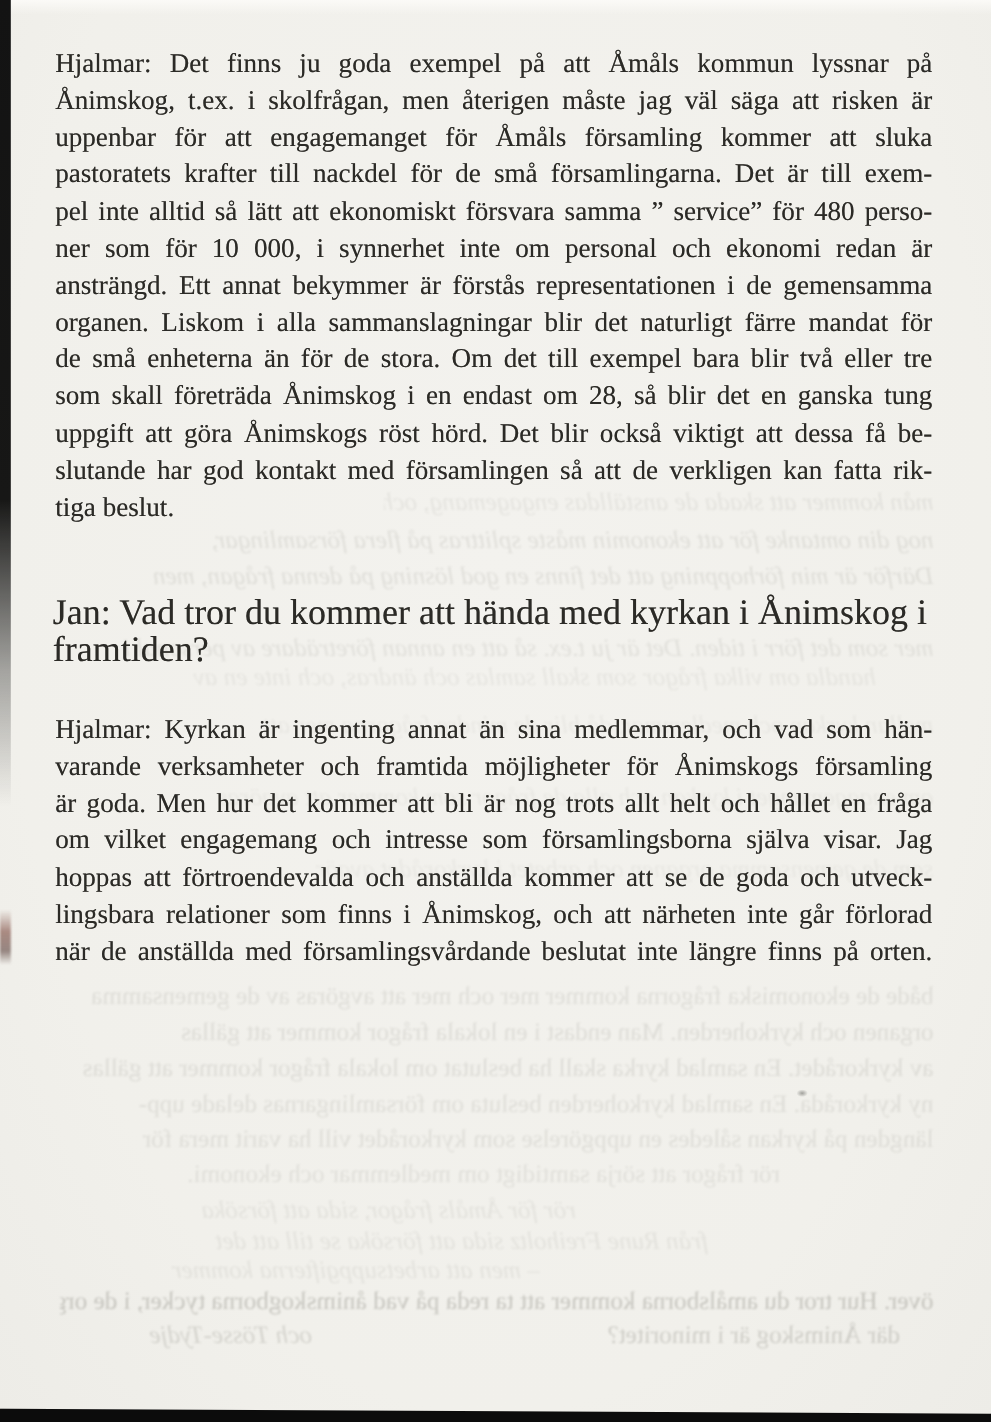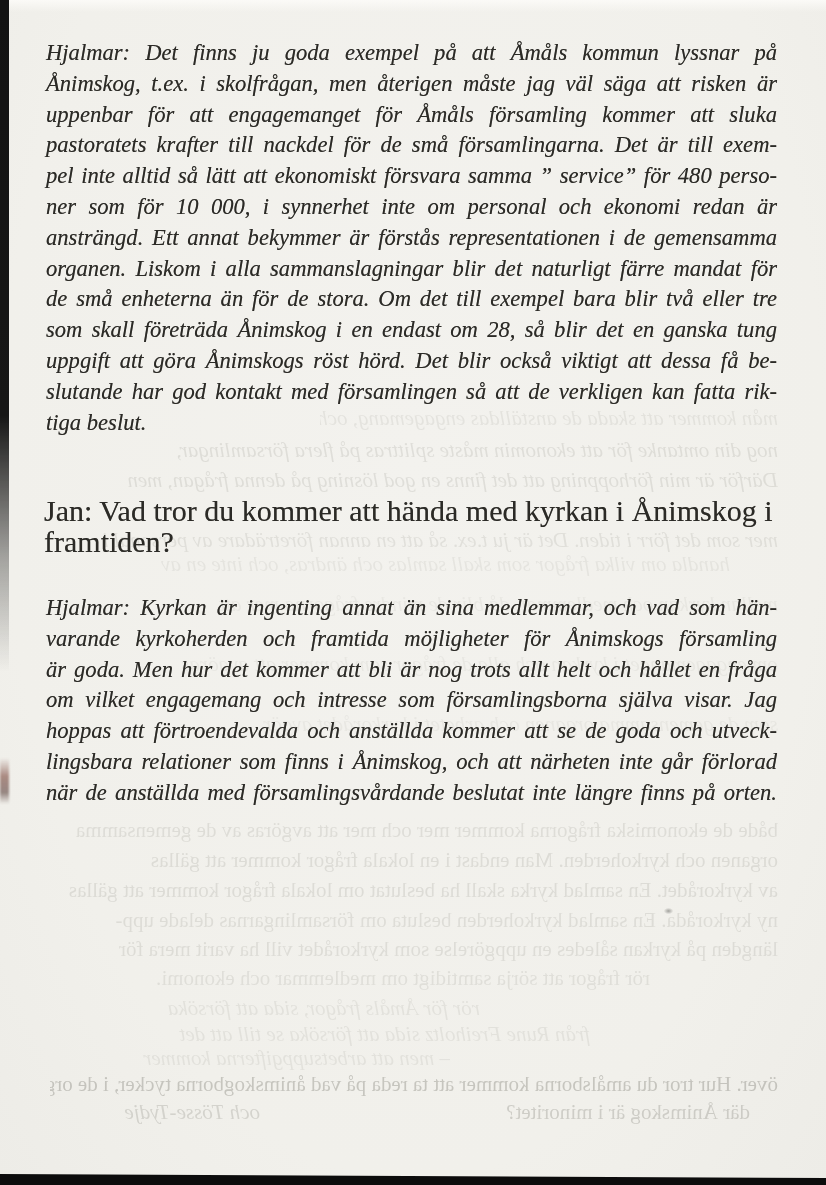--- a/index.html
+++ b/index.html
@@ -42,21 +42,21 @@
     position:absolute;left:664px;top:908px;width:9px;height:6px;
     background:radial-gradient(ellipse, rgba(95,95,90,0.55) 0%, rgba(95,95,90,0) 75%);
     filter:blur(0.5px);
   }
   
   .para{
     position:absolute;left:46px;width:731px;
     font-size:22.6px;line-height:30.8px;color:var(--ink);
     text-shadow:0 0 0.5px rgba(43,42,38,0.55);
   }
-  .italic{font-style:italic;}
+  .italic{}
   .tline{
     text-align:justify;
     text-align-last:justify;
     height:30.8px;overflow:visible;
   }
   .para-1 .tline:last-child{text-align-last:left;}
   .question{
     position:absolute;left:44px;width:740px;
     font-size:30px;line-height:30.8px;color:var(--ink);
     text-shadow:0 0 0.5px rgba(43,42,38,0.55);
@@ -113,21 +113,21 @@
       <div class="tline" style="">som skall företräda Ånimskog i en endast om 28, så blir det en ganska tung</div>
       <div class="tline" style="">uppgift att göra Ånimskogs röst hörd. Det blir också viktigt att dessa få be-</div>
       <div class="tline" style="">slutande har god kontakt med församlingen så att de verkligen kan fatta rik-</div>
       <div class="tline" style="">tiga beslut.</div>
     </div>
 
   <div class="question" style="top:496px;">Jan: Vad tror du kommer att hända med kyrkan i Ånimskog i framtiden?</div>
 
   <div class="para para-2 italic" style="top:561px;margin-top:32px;">
       <div class="tline" style="">Hjalmar: Kyrkan är ingenting annat än sina medlemmar, och vad som hän-</div>
-      <div class="tline" style="">varande kyrkoherden och framtida möjligheter för Ånimskogs församling</div>
+      <div class="tline" style="">varande verksamheter och framtida möjligheter för Ånimskogs församling</div>
       <div class="tline" style="">är goda. Men hur det kommer att bli är nog trots allt helt och hållet en fråga</div>
       <div class="tline" style="">om vilket engagemang och intresse som församlingsborna själva visar. Jag</div>
       <div class="tline" style="">hoppas att förtroendevalda och anställda kommer att se de goda och utveck-</div>
       <div class="tline" style="">lingsbara relationer som finns i Ånimskog, och att närheten inte går förlorad</div>
       <div class="tline" style="">när de anställda med församlingsvårdande beslutat inte längre finns på orten.</div>
     </div>
 
   <div class="ink-speck"></div>
   <div class="top-edge"></div>
   <div class="left-scan-edge"></div>

